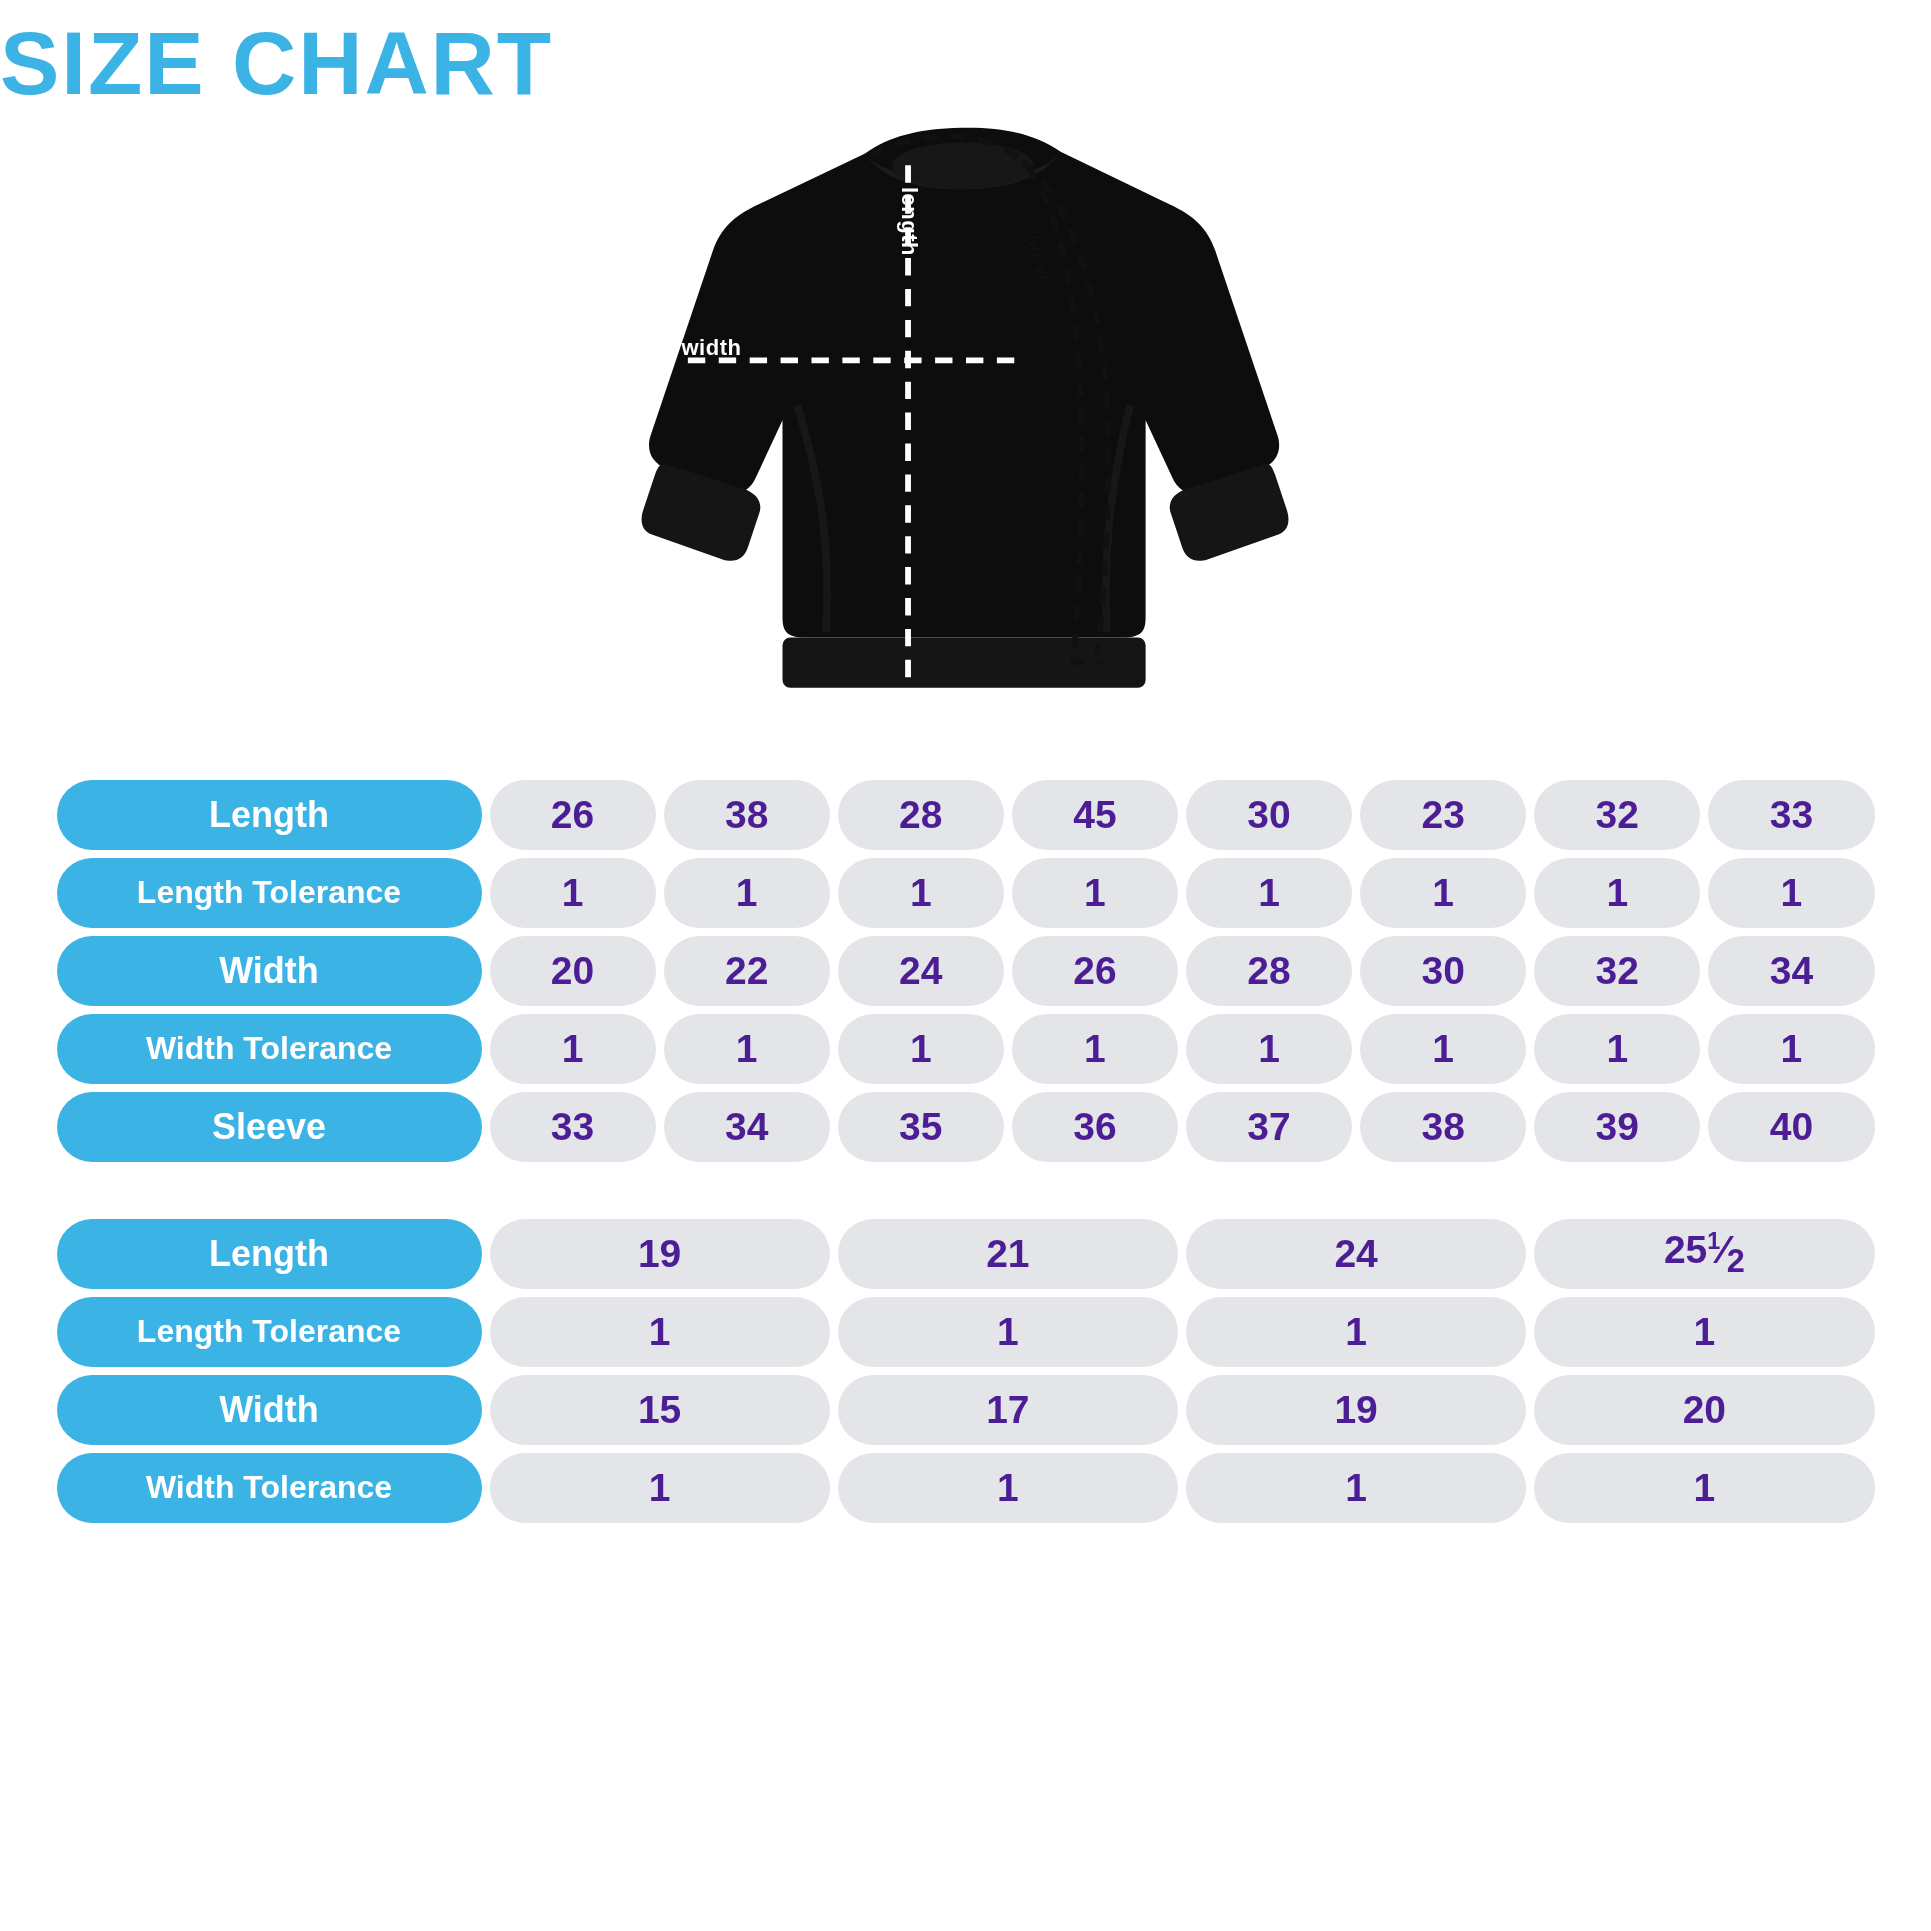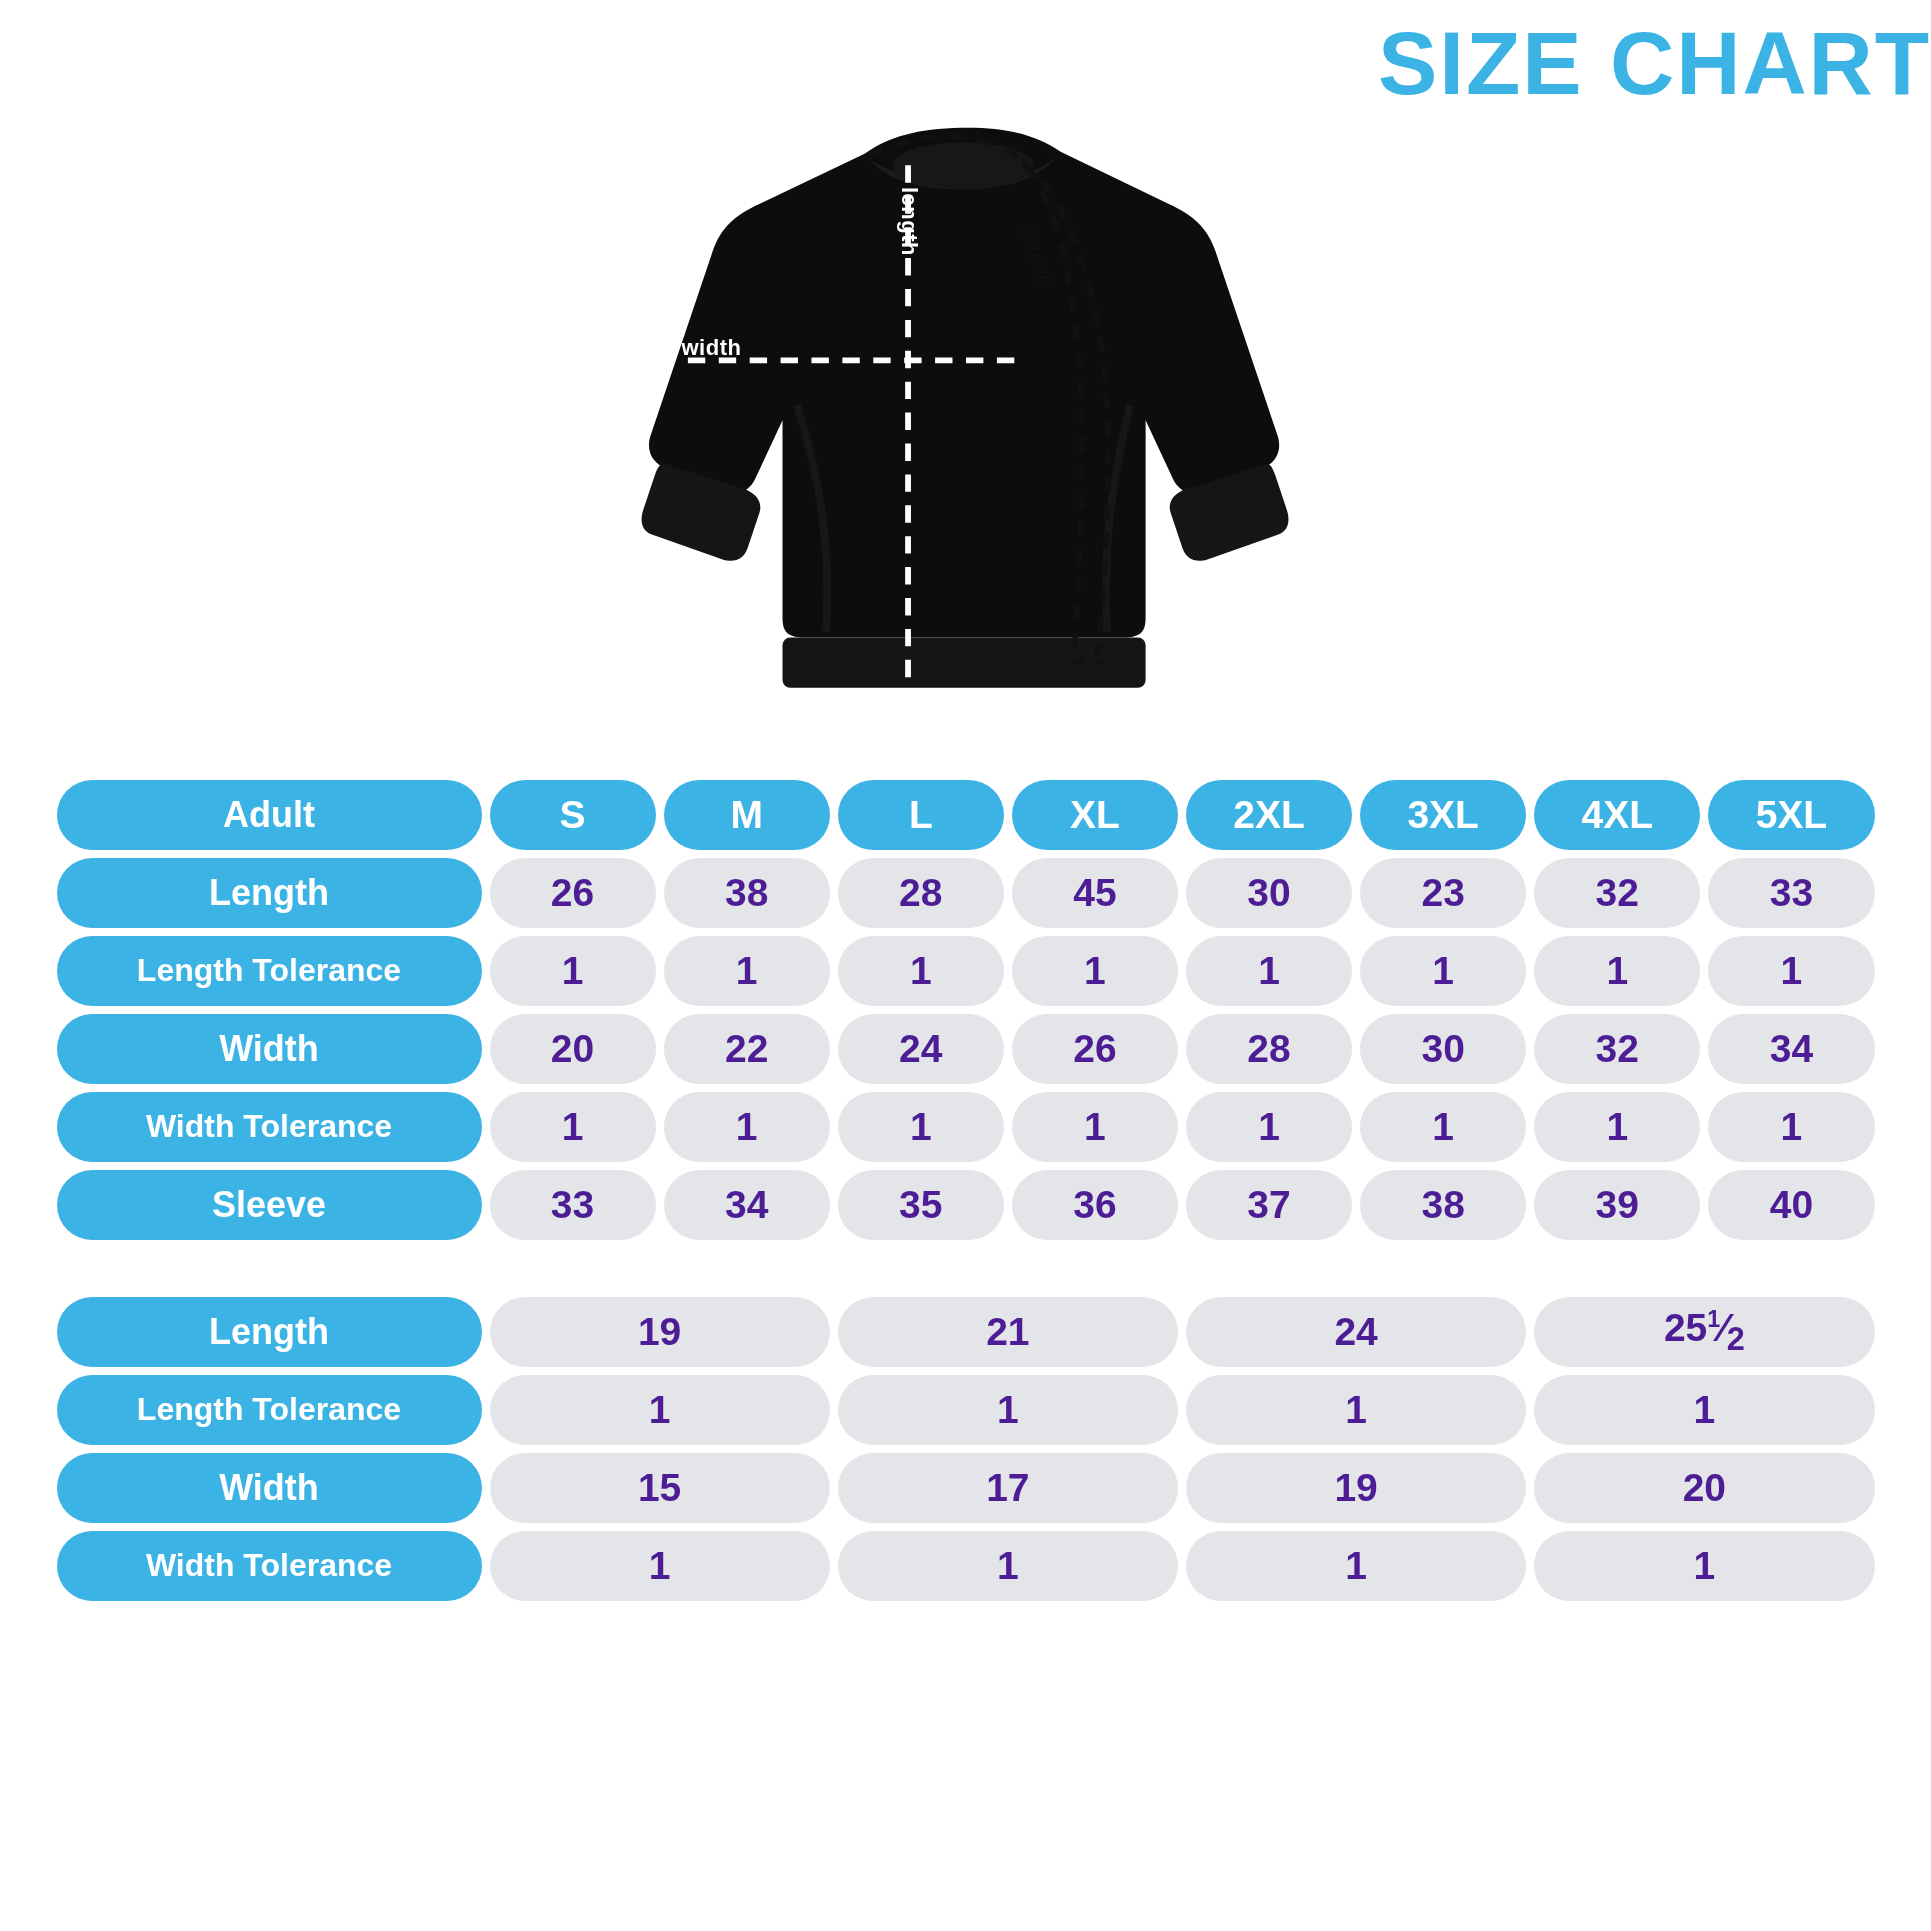--- a/index.html
+++ b/index.html
@@ -16,21 +16,21 @@
   .page {
     position: relative;
     width: 1931px;
     height: 1931px;
     box-sizing: border-box;
     padding: 0;
   }
 
   
   .title {
-    text-align: right;
+    text-align: left;
     font-size: 89px;
     font-weight: bold;
     letter-spacing: 1.9px;
     color: #3cb3e5;
     margin: 17.4px 0 0 0;
     line-height: 1.05;
   }
 
   
   .illustration {
@@ -164,31 +164,20 @@
       <line x1="458" y1="566" x2="492" y2="566" stroke="#111111" stroke-width="6" stroke-dasharray="14 12"></line>
     </svg>
     <span class="measure-label label-width">width</span>
     <span class="measure-label label-length">length</span>
     <span class="label-sleeve">sleeve</span>
   </div>
 
   <div class="table-block">
     <table class="sizes-table">
       <tbody>
-        <tr>
-          <td class="rowhead">Adult</td>
-          <td class="colhead">S</td>
-          <td class="colhead">M</td>
-          <td class="colhead">L</td>
-          <td class="colhead">XL</td>
-          <td class="colhead">2XL</td>
-          <td class="colhead">3XL</td>
-          <td class="colhead">4XL</td>
-          <td class="colhead">5XL</td>
-        </tr>
 
         <tr>
           <td class="rowhead">Length</td>
           <td class="cell">26</td>
           <td class="cell">38</td>
           <td class="cell">28</td>
           <td class="cell">45</td>
           <td class="cell">30</td>
           <td class="cell">23</td>
           <td class="cell">32</td>

